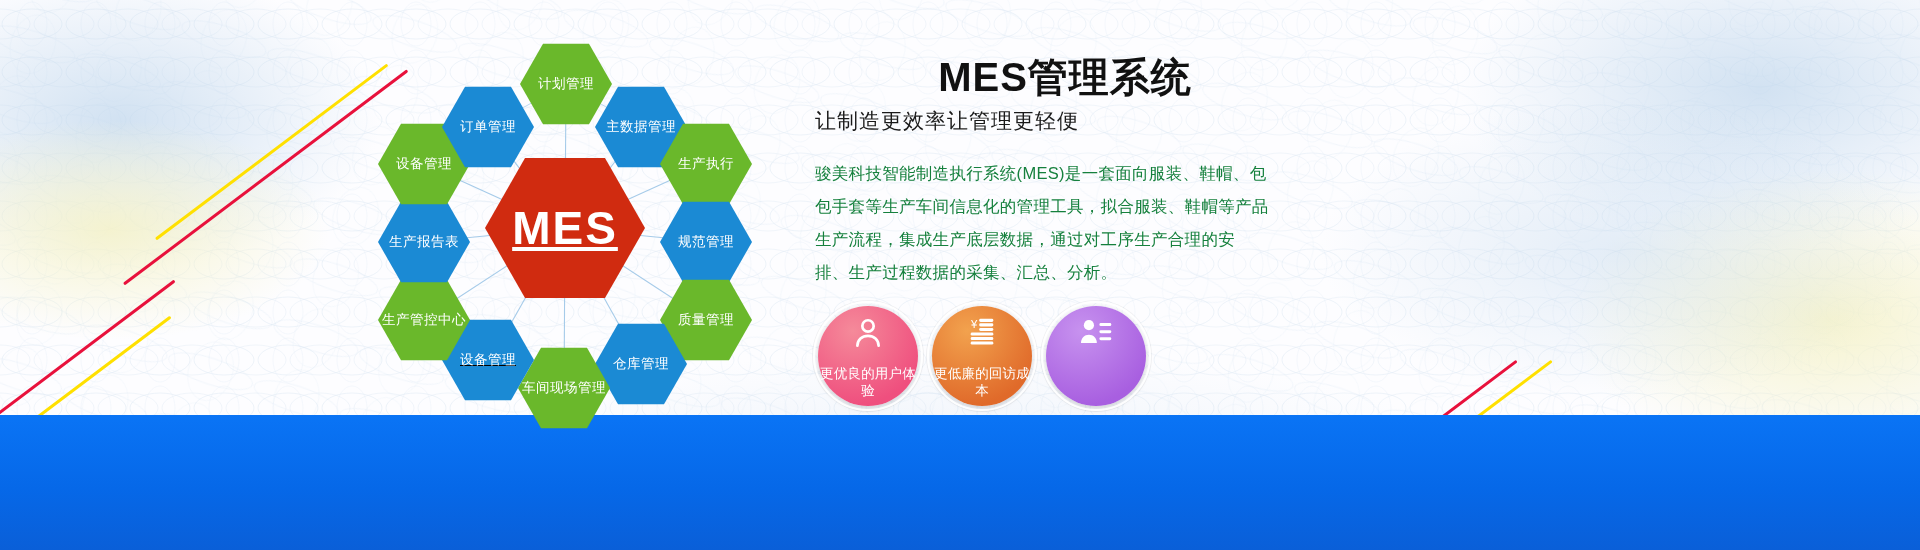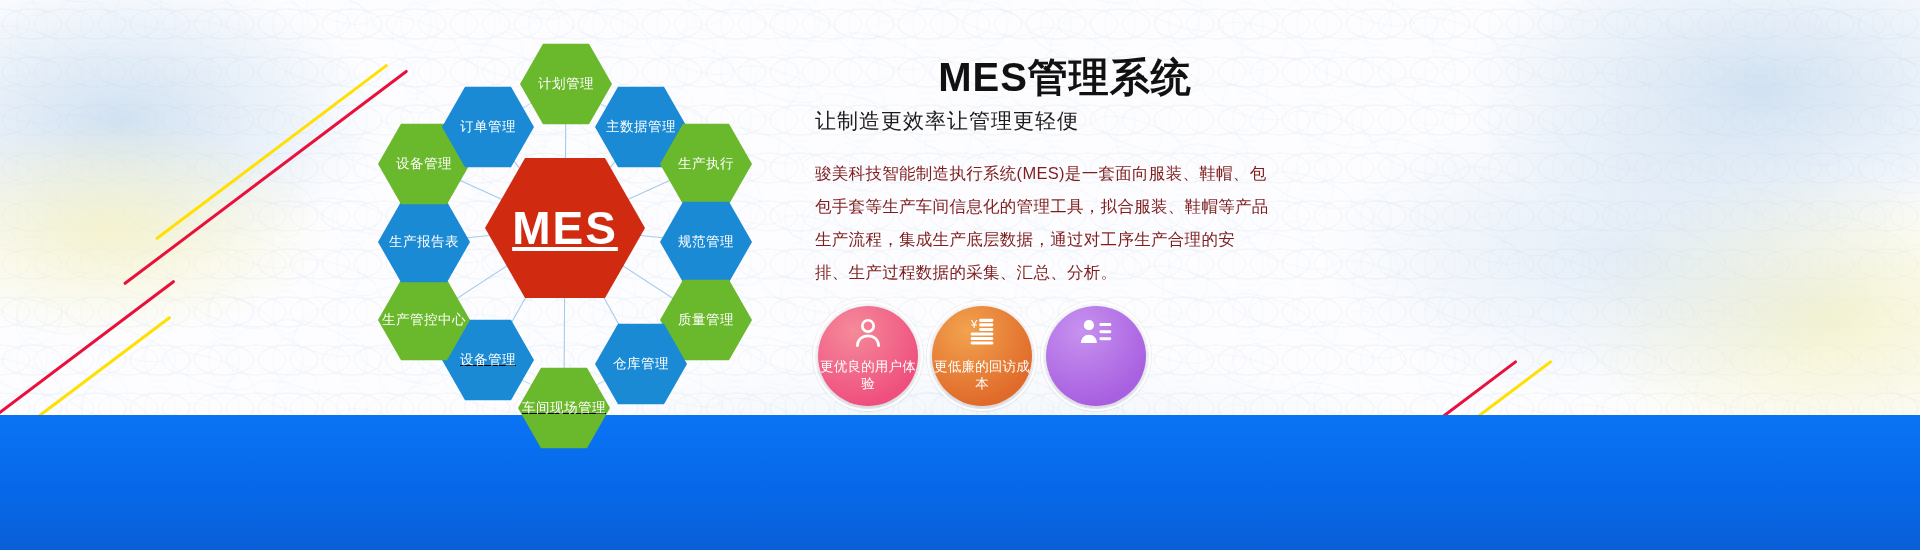--- a/index.html
+++ b/index.html
@@ -43,40 +43,40 @@
   .title {
     font-family:Liberation Sans, sans-serif;
     font-weight:bold; font-size:40px; color:#111; letter-spacing:1px;
     line-height:1.1;
     text-align:center;
   }
   .subtitle {
     margin-top:8px; font-size:21px; color:#1a1a1a; letter-spacing:1px; font-weight:500;
   }
   .para {
-    margin-top:22px; font-size:16.5px; color:#7f1d1d; line-height:2.0; letter-spacing:.3px;
+    margin-top:22px; font-size:16.5px; color:#15803d; line-height:2.0; letter-spacing:.3px;
     width:455px;
   }
 
   
   #circles { position:absolute; left:818px; top:306px; display:flex; gap:14px; }
   .circle {
     width:100px; height:100px; border-radius:50%;
     display:flex; flex-direction:column; align-items:center; justify-content:flex-end;
     color:#fff; text-align:center; position:relative;
     box-shadow:0 2px 6px rgba(0,0,0,.18);
   }
   .circle .ring {
     position:absolute; left:-5px; top:-5px; width:110px; height:110px; border-radius:50%;
     border:2px solid rgba(255,255,255,.9);
     box-shadow:0 0 0 1px rgba(0,0,0,.05);
   }
   .circle .ico { position:absolute; top:10px; left:0; width:100%; text-align:center; }
   .circle .clabel {
-    font-size:13.5px; line-height:1.25; padding-bottom:13px; letter-spacing:.2px; z-index:2;
+    font-size:13.5px; line-height:1.25; padding-bottom:6px; letter-spacing:.2px; z-index:2;
   }
   .c1 { background:radial-gradient(circle at 35% 25%, #5fc3f5, #2b9fe8 70%); }
   .c2 { background:radial-gradient(circle at 35% 25%, #f58a9a, #ef4f7e 75%); }
   .c3 { background:radial-gradient(circle at 35% 25%, #f2a24e, #e06a2a 75%); }
   .c4 { background:radial-gradient(circle at 35% 25%, #c792ef, #a85fe0 75%); }
 </style>
 </head>
 <body>
 
 <div id="stage">
@@ -163,21 +163,21 @@
         </div>
         <div class="hexwrap" style="left: 330px; top: 190px;">
           <div class="hex small blue">规范管理</div>
         </div>
         <div class="hexwrap" style="left: 330px; top: 268px;">
           <div class="hex small green">质量管理</div>
         </div>
         <div class="hexwrap" style="left: 265px; top: 312px;">
           <div class="hex small blue">仓库管理</div>
         </div>
-        <div class="hexwrap" style="left: 188px; top: 356px; text-decoration: underline;">
+        <div class="hexwrap" style="left: 188px; top: 336px;">
           <div class="hex small green">车间现场管理</div>
         </div>
         <div class="hexwrap" style="left: 112px; top: 308px; text-decoration: underline;">
           <div class="hex small blue">设备管理</div>
         </div>
         <div class="hexwrap" style="left: 48px; top: 268px;">
           <div class="hex small green">生产管控中心</div>
         </div>
         <div class="hexwrap" style="left: 48px; top: 190px;">
           <div class="hex small blue">生产报告表</div>

